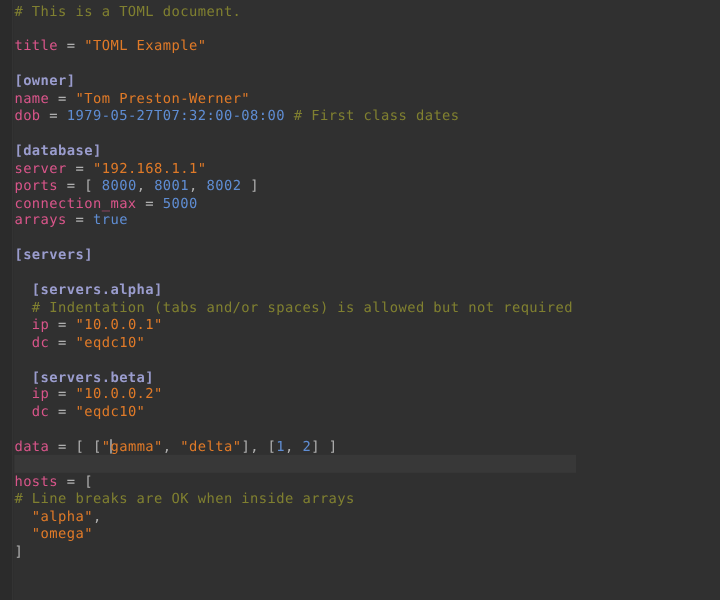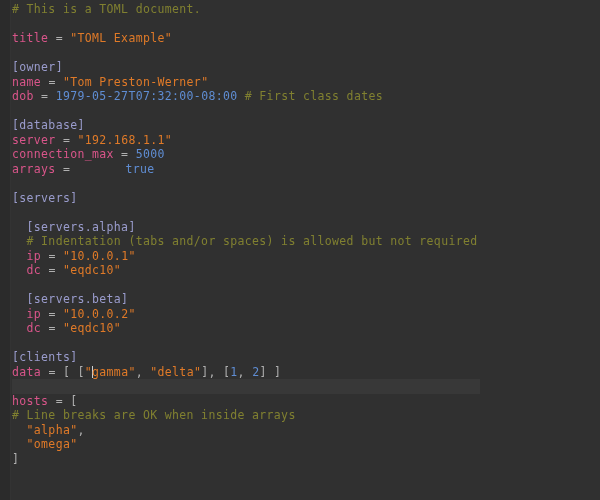--- a/index.html
+++ b/index.html
@@ -61,22 +61,22 @@
     top: 0;
     bottom: 0;
     background: #383838;
     z-index: -1;
   }
   .tok-comment  { color: #808030; }
   .tok-key      { color: #d9558a; text-align: center; }
   .tok-op       { color: #b0b0b0; }
   .tok-string   { color: #e07a28; }
   .tok-number   { color: #5f8dd3; }
-  .tok-bool     { color: #5f8dd3; margin-left: 48px; }
-  .tok-section  { color: #9a9ccd; }
+  .tok-bool     { color: #5f8dd3; }
+  .tok-section  { color: #9a9ccd; font-weight: bold; }
   .tok-punct    { color: #b0b0b0; }
   .tok-plain    { color: #a9b7c6; }
   .caret {
     display: inline-block;
     width: 1px;
     height: 12px;
     background: #d0d0d0;
     vertical-align: -2px;
     margin: 0 -0.5px;
   }
@@ -90,35 +90,35 @@
       <div class="code-line"><span class="tok-comment"># This is a TOML document.</span></div>
       <div class="code-line">&nbsp;</div>
       <div class="code-line"><span class="tok-key">title</span><span class="tok-op"> = </span><span class="tok-string">"TOML Example"</span></div>
       <div class="code-line">&nbsp;</div>
       <div class="code-line"><span class="tok-section">[owner]</span></div>
       <div class="code-line"><span class="tok-key">name</span><span class="tok-op"> = </span><span class="tok-string">"Tom Preston-Werner"</span></div>
       <div class="code-line"><span class="tok-key">dob</span><span class="tok-op"> = </span><span class="tok-number">1979-05-27T07:32:00-08:00</span><span class="tok-plain"> </span><span class="tok-comment"># First class dates</span></div>
       <div class="code-line">&nbsp;</div>
       <div class="code-line"><span class="tok-section">[database]</span></div>
       <div class="code-line"><span class="tok-key">server</span><span class="tok-op"> = </span><span class="tok-string">"192.168.1.1"</span></div>
+      <div class="code-line"><span class="tok-key">ports</span><span class="tok-op"> = </span><span class="tok-punct">[ </span><span class="tok-number">8000</span><span class="tok-punct">, </span><span class="tok-number">8001</span><span class="tok-punct">, </span><span class="tok-number">8002</span><span class="tok-punct"> ]</span></div>
       <div class="code-line"><span class="tok-key">connection_max</span><span class="tok-op"> = </span><span class="tok-number">5000</span></div>
       <div class="code-line"><span class="tok-key">arrays</span><span class="tok-op"> = </span><span class="tok-bool">true</span></div>
       <div class="code-line">&nbsp;</div>
       <div class="code-line"><span class="tok-section">[servers]</span></div>
       <div class="code-line">&nbsp;</div>
       <div class="code-line"><span class="tok-section">  [servers.alpha]</span></div>
       <div class="code-line"><span class="tok-comment">  # Indentation (tabs and/or spaces) is allowed but not required</span></div>
       <div class="code-line"><span class="tok-key">  ip</span><span class="tok-op"> = </span><span class="tok-string">"10.0.0.1"</span></div>
       <div class="code-line"><span class="tok-key">  dc</span><span class="tok-op"> = </span><span class="tok-string">"eqdc10"</span></div>
       <div class="code-line">&nbsp;</div>
       <div class="code-line"><span class="tok-section">  [servers.beta]</span></div>
       <div class="code-line"><span class="tok-key">  ip</span><span class="tok-op"> = </span><span class="tok-string">"10.0.0.2"</span></div>
       <div class="code-line"><span class="tok-key">  dc</span><span class="tok-op"> = </span><span class="tok-string">"eqdc10"</span></div>
       <div class="code-line">&nbsp;</div>
-      <div class="code-line"><span class="tok-section">[clients]</span></div>
       <div class="code-line"><span class="tok-key">data</span><span class="tok-op"> = </span><span class="tok-punct">[ [</span><span class="tok-string">"</span><span class="caret"></span><span class="tok-string">gamma"</span><span class="tok-punct">, </span><span class="tok-string">"delta"</span><span class="tok-punct">], [</span><span class="tok-number">1</span><span class="tok-punct">, </span><span class="tok-number">2</span><span class="tok-punct">] ]</span></div>
       <div class="code-line caret-line">&nbsp;</div>
       <div class="code-line"><span class="tok-key">hosts</span><span class="tok-op"> = </span><span class="tok-punct">[</span></div>
       <div class="code-line"><span class="tok-comment"># Line breaks are OK when inside arrays</span></div>
       <div class="code-line"><span class="tok-string">  "alpha"</span><span class="tok-punct">,</span></div>
       <div class="code-line"><span class="tok-string">  "omega"</span></div>
       <div class="code-line"><span class="tok-punct">]</span></div>
     </div>
 </div>
 

